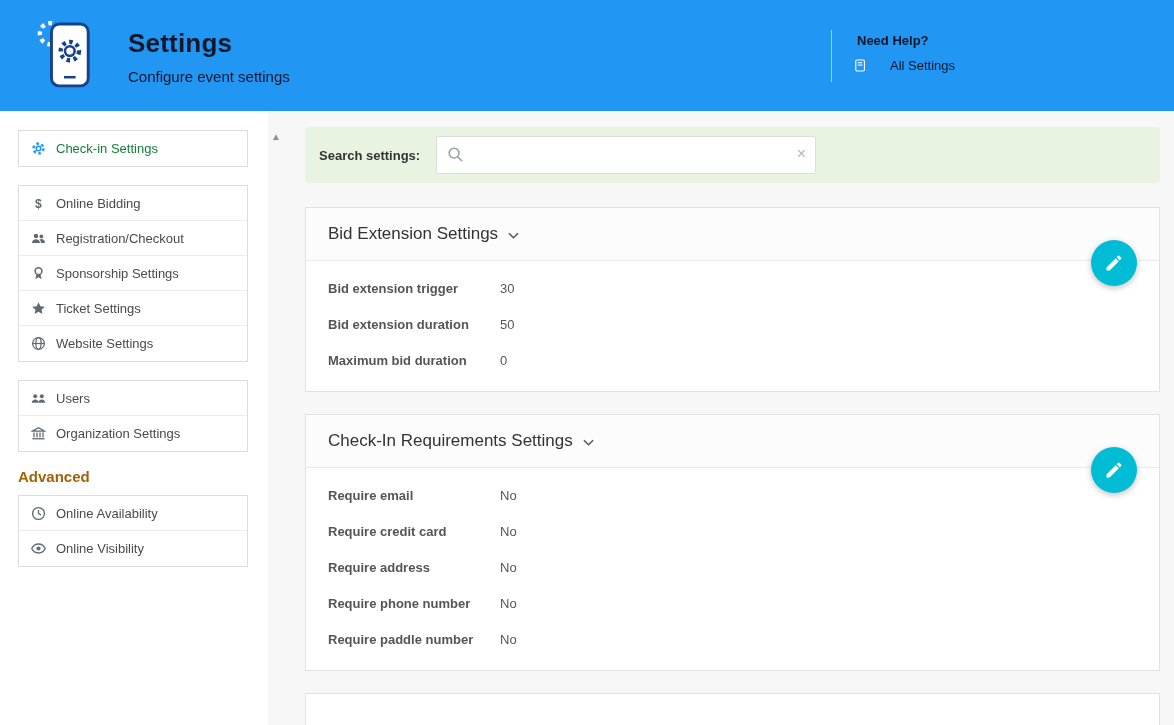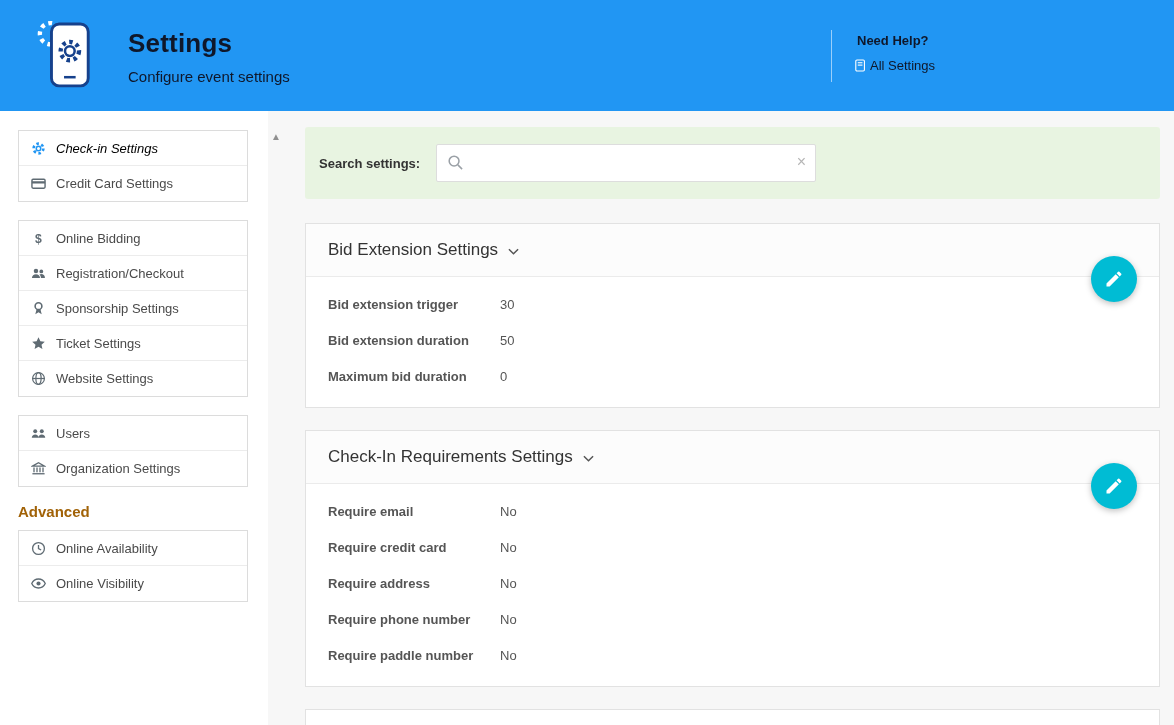--- a/index.html
+++ b/index.html
@@ -8,35 +8,35 @@
     font-family: "Liberation Sans", sans-serif;
     background: #f7f7f7;
   }
   
   .header { position: relative; height: 111px; background: #2196f3; color: #0f172a; }
   .logo { position: absolute; left: 36px; top: 16px; }
   .header-title { position: absolute; left: 128px; top: 28px; font-size: 26px; font-weight: 700; letter-spacing: .2px; }
   .header-sub { position: absolute; left: 128px; top: 68px; font-size: 15px; font-weight: 400; }
   .header-divider { position: absolute; left: 831px; top: 30px; width: 1px; height: 52px; background: rgba(255,255,255,.55); }
   .need-help { position: absolute; left: 857px; top: 33px; font-size: 13px; font-weight: 700; }
-  .all-settings { position: absolute; left: 855px; top: 58px; display: flex; align-items: center; gap: 4px; font-size: 13px; cursor: pointer; }
+  .all-settings { position: absolute; left: 855px; top: 58px; display: flex; align-items: center; gap: 24px; font-size: 13px; cursor: pointer; }
   
   .left-panel { position: absolute; left: 0; top: 111px; width: 268px; bottom: 0; background: #fff; }
   .sidebar { position: absolute; left: 18px; top: 19px; width: 230px; }
   .group { border: 1px solid #dcdcdc; background: #fff; margin-bottom: 18px; }
   .side-item { display: flex; align-items: center; gap: 10px; height: 35px; padding: 0 11px; font-size: 13px; color: #4a4a4a; border-bottom: 1px solid #ececec; cursor: pointer; background: #fff; }
   .side-item:last-child { border-bottom: none; }
   .side-item .icn { width: 16px; display: flex; align-items: center; justify-content: center; color: #5f6b73; }
-  .side-item.active { color: #000000; font-style: italic; }
+  .side-item.active { color: #15803d; }
   .side-item.active .icn { color: #2196f3; }
   .advanced-heading { font-size: 15px; font-weight: 700; color: #a16207; margin: -2px 0 10px 0; }
   .collapse-arrow { position: absolute; left: 271px; top: 131px; font-size: 10px; color: #909090; cursor: pointer; }
   
   .main { position: absolute; left: 268px; top: 111px; right: 0; bottom: 0; padding: 16px 14px 0 37px; overflow: hidden; }
-  .search-panel { background: #e8f4e1; border-radius: 3px; height: 72px; display: flex; align-items: center; padding-left: 14px; margin-bottom: 24px; }
+  .search-panel { background: #e8f4e1; border-radius: 3px; height: 56px; display: flex; align-items: center; padding-left: 14px; margin-bottom: 24px; }
   .search-label { font-size: 13px; font-weight: 700; color: #333; margin-right: 16px; }
   .search-box { position: relative; width: 380px; height: 38px; }
   .search-box input { width: 100%; height: 100%; border: 1px solid #ddd; border-radius: 2px; background: #fff; padding: 0 30px 0 38px; font-size: 13px; color: #333; outline: none; font-family: "Liberation Sans", sans-serif; }
   .search-icon { position: absolute; left: 11px; top: 10px; }
   .clear-icon { position: absolute; right: 10px; top: 8px; font-size: 16px; color: #b5b5b5; cursor: pointer; line-height: 20px; }
   
   .card { position: relative; background: #fff; border: 1px solid #e2e2e2; margin-bottom: 22px; }
   .card-header { display: flex; align-items: center; gap: 10px; padding: 16px 22px; background: #fcfcfc; border-bottom: 1px solid #ebebeb; cursor: pointer; }
   .card-title { font-size: 17px; color: #333; }
   .chev { display: flex; margin-top: 3px; }
@@ -86,29 +86,20 @@
     <div class="group">
       <div class="side-item active">
         <span class="icn">
           <svg viewBox="0 0 16 16" width="15" height="15" fill="none" stroke="currentColor">
             <circle cx="8" cy="8" r="5.2" stroke-width="2.8" stroke-dasharray="2.7 2.7"></circle>
             <circle cx="8" cy="8" r="2.4" stroke-width="1.6"></circle>
           </svg>
         </span>
         <span>Check-in Settings</span>
       </div>
-      <div class="side-item">
-        <span class="icn">
-          <svg viewBox="0 0 16 16" width="15" height="15">
-            <rect x="1" y="3.5" width="14" height="9.5" rx="1.2" fill="none" stroke="currentColor" stroke-width="1.5"></rect>
-            <rect x="1" y="5.6" width="14" height="2.4" fill="currentColor"></rect>
-          </svg>
-        </span>
-        <span>Credit Card Settings</span>
-      </div>
     </div>
 
     <div class="group">
       <div class="side-item">
         <span class="icn">
           <svg viewBox="0 0 16 16" width="15" height="15">
               <text x="8" y="12.5" text-anchor="middle" font-size="13" font-weight="bold" fill="currentColor">$</text>
             </svg>
         </span>
         <span>Online Bidding</span>

